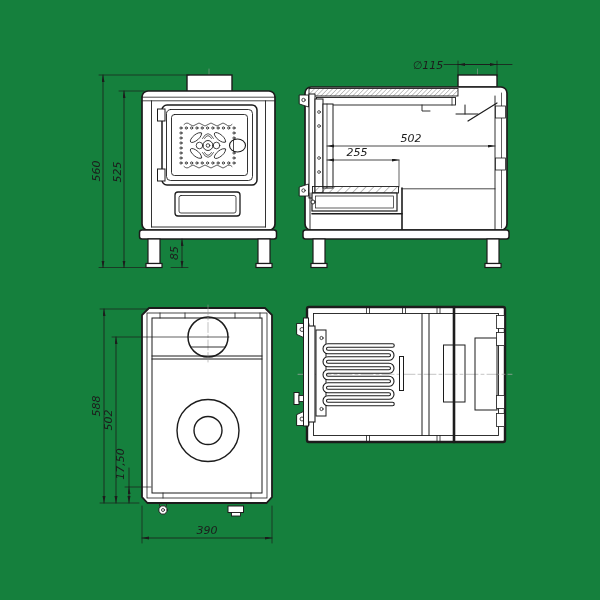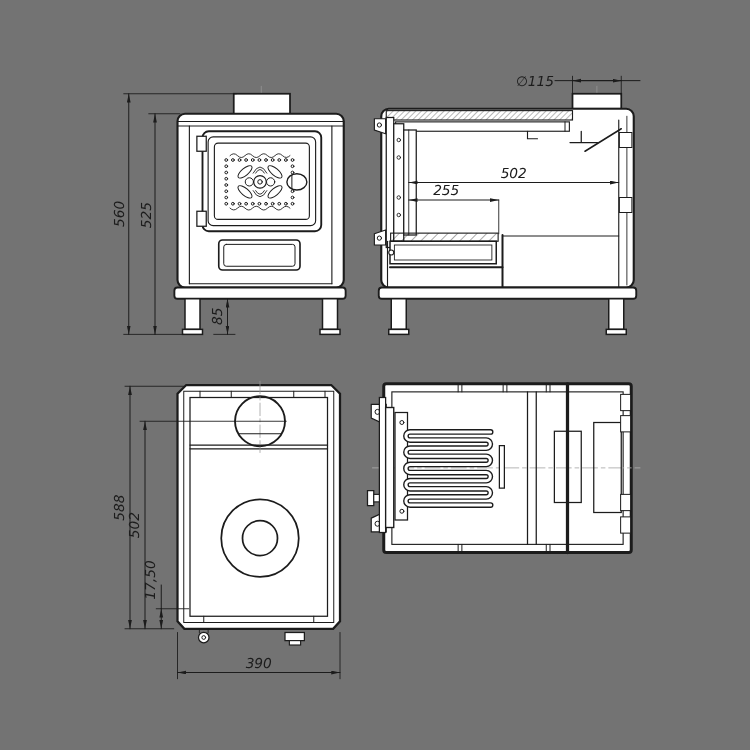--- a/index.html
+++ b/index.html
@@ -1,17 +1,17 @@
 <!DOCTYPE html>
 <html><head>
 <meta charset="utf-8">
 <style>
   html, body { margin: 0; padding: 0; background: #ffffff; }
   #stage {
-    width: 600px; height: 600px; background: #737373;
+    width: 600px; height: 600px; background: #15803d;
     font-family: "DejaVu Sans", "Liberation Sans", sans-serif;
     position: relative; overflow: hidden;
   }
   svg { display: block; }
   .dim {
     font: italic 11px "DejaVu Sans", sans-serif;
     fill: #1c1c1c;
     text-anchor: middle;
   }
 </style>

